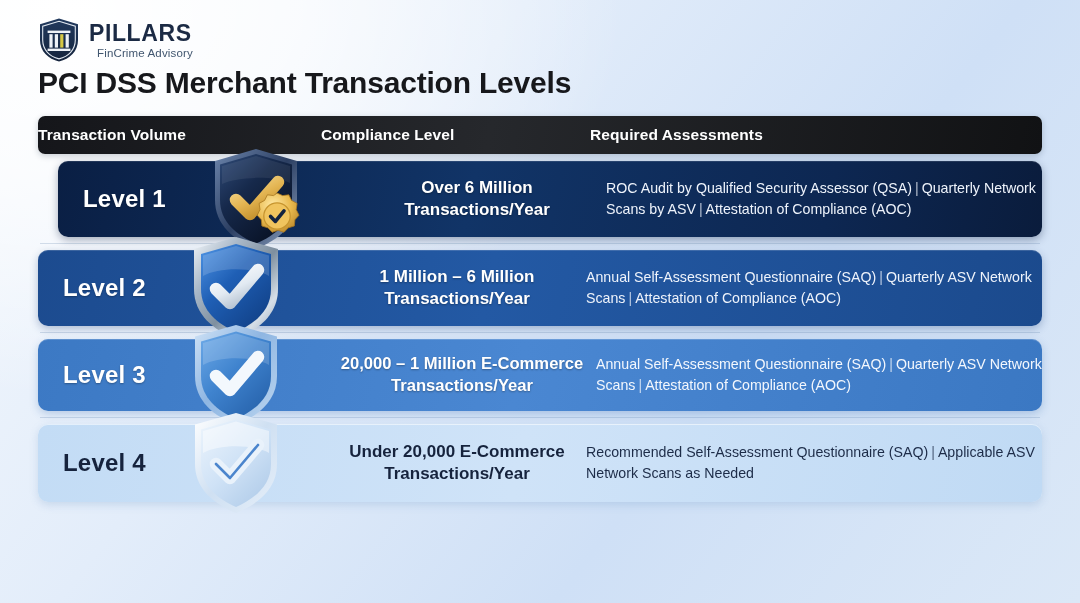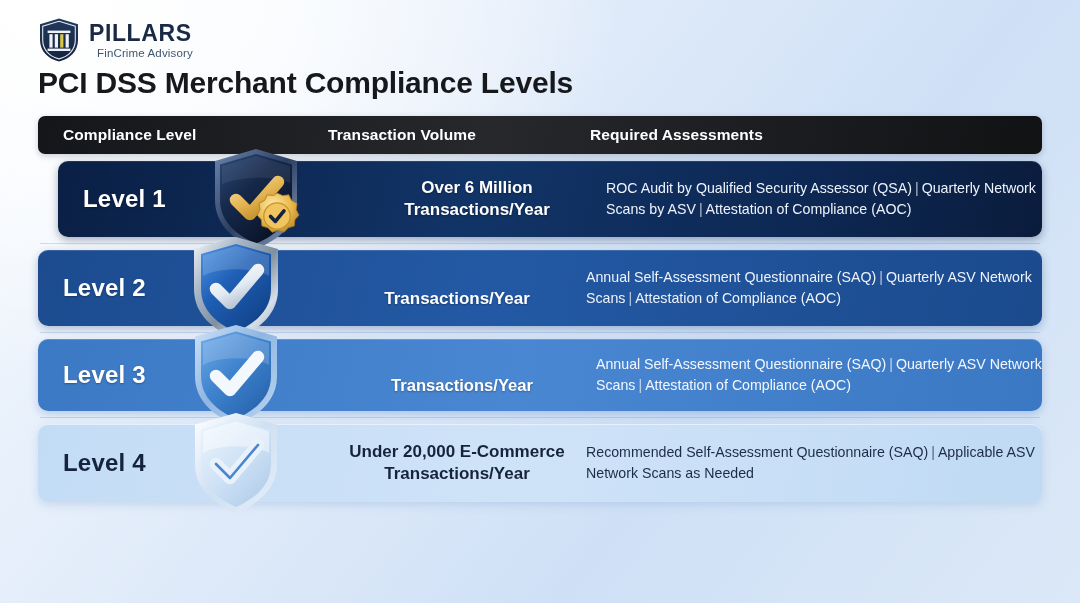--- a/index.html
+++ b/index.html
@@ -208,27 +208,27 @@
       <rect x="22.2" y="17.2" width="3.2" height="13.4" fill="#d6c843"></rect>
       <rect x="27.6" y="17.2" width="3.2" height="13.4" fill="#eef2f7"></rect>
       <rect x="9.6" y="31.6" width="22.8" height="2.4" fill="#eef2f7"></rect>
     </svg>
     <div class="brand-words">
       <div class="brand-name">PILLARS</div>
       <div class="brand-tag">FinCrime Advisory</div>
     </div>
   </div>
 
-  <h1 class="page-title">PCI DSS Merchant Compliance Levels</h1>
+  <h1 class="page-title">PCI DSS Merchant Transaction Levels</h1>
 
   <div class="table">
 
     <div class="head-row">
+      <div class="head-cell c-volume">Transaction Volume</div>
       <div class="head-cell c-level">Compliance Level</div>
-      <div class="head-cell c-volume">Transaction Volume</div>
       <div class="head-cell c-assess">Required Assessments</div>
     </div>
 
     <div class="gap-sm"></div>
 
     <div class="row row-1">
       <div class="cell-level">
         <span class="level-label">Level 1</span>
         <span class="shield-slot">
           <svg viewBox="0 0 100 108">
@@ -304,21 +304,21 @@
               </linearGradient>
             </defs>
             <path d="M50 3 L92 15 V55 C92 81 72 96 50 105 C28 96 8 81 8 55 V15 Z" fill="url(#g2rim)"></path>
             <path d="M50 10 L85 20 V55 C85 77 68 90 50 98 C32 90 15 77 15 55 V20 Z" fill="url(#g2body)"></path>
             <path d="M50 12 L83 21.4 V42 C68 33 32 33 17 42 V21.4 Z" fill="#ffffff" opacity="0.16"></path>
             <path d="M30 55 L44 69 L72 36" fill="none" stroke="url(#g2check)" stroke-width="12.5" stroke-linecap="round" stroke-linejoin="round"></path>
           </svg>
         </span>
       </div>
       <div class="cell-volume">
-        <br>
+        <span>1 Million – 6 Million</span><br>
         <span>Transactions/Year</span>
       </div>
       <div class="cell-assess">
         <span>Annual Self-Assessment Questionnaire (SAQ)</span><span class="sep">|</span><span>Quarterly ASV Network Scans</span><span class="sep">|</span><span>Attestation of Compliance (AOC)</span>
       </div>
     </div>
 
     <div class="gap-xs"></div>
     <div class="divider"></div>
     <div class="gap-xs"></div>
@@ -341,21 +341,21 @@
               </linearGradient>
             </defs>
             <path d="M50 4 L91 15.5 V55 C91 80 72 95 50 104 C28 95 9 80 9 55 V15.5 Z" fill="url(#g3rim)"></path>
             <path d="M50 10.5 L85 20.5 V55 C85 77 68 90 50 98 C32 90 15 77 15 55 V20.5 Z" fill="url(#g3body)"></path>
             <path d="M50 12.5 L83 22 V44 C68 35 32 35 17 44 V22 Z" fill="#ffffff" opacity="0.17"></path>
             <path d="M30 55 L44 69 L72 36" fill="none" stroke="#f3f8fd" stroke-width="12.5" stroke-linecap="round" stroke-linejoin="round"></path>
           </svg>
         </span>
       </div>
       <div class="cell-volume">
-        <br>
+        <span>20,000 – 1 Million E-Commerce</span><br>
         <span>Transactions/Year</span>
       </div>
       <div class="cell-assess">
         <span>Annual Self-Assessment Questionnaire (SAQ)</span><span class="sep">|</span><span>Quarterly ASV Network Scans</span><span class="sep">|</span><span>Attestation of Compliance (AOC)</span>
       </div>
     </div>
 
     <div class="gap-xs"></div>
     <div class="divider"></div>
     <div class="gap-xs"></div>

